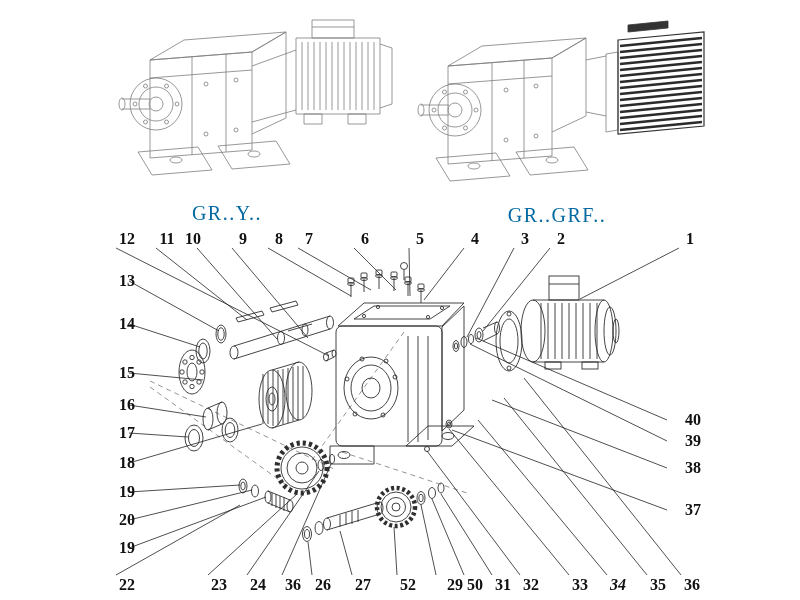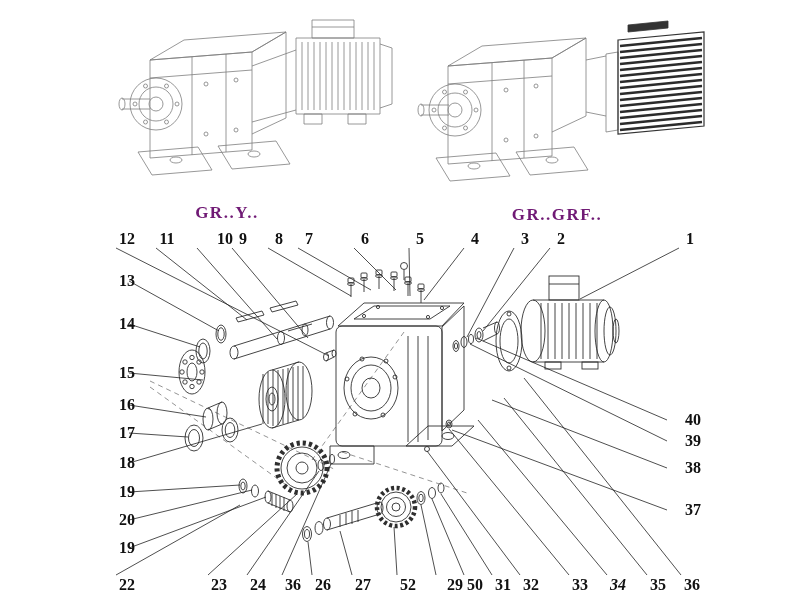--- a/index.html
+++ b/index.html
@@ -1,20 +1,20 @@
 <!DOCTYPE html>
 <html><head>
 <meta charset="utf-8">
 <style>
   html,body{margin:0;padding:0;background:#fff;}
   .stage{position:relative;width:800px;height:600px;background:#fff;overflow:hidden;
          font-family:"Liberation Serif",serif;}
   svg{position:absolute;left:0;top:0;}
-  .title{position:absolute;transform:translate(-50%,-50%);font-weight:bold;font-size:17px;
-         letter-spacing:1.5px;color:#701a75;white-space:nowrap;}
+  .title{position:absolute;transform:translate(-50%,-50%);font-weight:normal;font-size:20px;
+         letter-spacing:1.5px;color:#0369a1;white-space:nowrap;}
   .callout{position:absolute;transform:translate(-50%,-50%);font-weight:bold;font-size:16px;
            color:#111;line-height:1;margin-left:11px;}
   .lineart{fill:none;stroke:#2f2f2f;stroke-width:0.9;}
   .faded{fill:none;stroke:#7d7d7d;stroke-width:0.8;}
   .dashed{fill:none;stroke:#666;stroke-width:0.7;stroke-dasharray:5,4;}
   #leaders line{stroke:#222;stroke-width:0.8;}
 </style>
 </head>
 <body>
 
@@ -317,21 +317,21 @@
       <line x1="667" y1="468" x2="492" y2="400"></line>
       <line x1="667" y1="441" x2="470" y2="344"></line>
       <line x1="667" y1="420" x2="476" y2="338"></line>
     </svg>
 
   <div class="title" style="left:227px;top:213px">GR..Y..</div>
   <div class="title" style="left:557px;top:215px">GR..GRF..</div>
 
 <div class="callout" style="left: 116px; top: 239px;">12</div>
     <div class="callout" style="left: 156px; top: 239px;">11</div>
-    <div class="callout" style="left: 214px; top: 239px;">10</div>
+    <div class="callout" style="left: 182px; top: 239px;">10</div>
     <div class="callout" style="left: 232px; top: 239px;">9</div>
     <div class="callout" style="left: 268px; top: 239px;">8</div>
     <div class="callout" style="left: 298px; top: 239px;">7</div>
     <div class="callout" style="left: 354px; top: 239px;">6</div>
     <div class="callout" style="left: 409px; top: 239px;">5</div>
     <div class="callout" style="left: 464px; top: 239px;">4</div>
     <div class="callout" style="left: 514px; top: 239px;">3</div>
     <div class="callout" style="left: 550px; top: 239px;">2</div>
     <div class="callout" style="left: 679px; top: 239px;">1</div>
     <div class="callout" style="left: 116px; top: 281px;">13</div>

